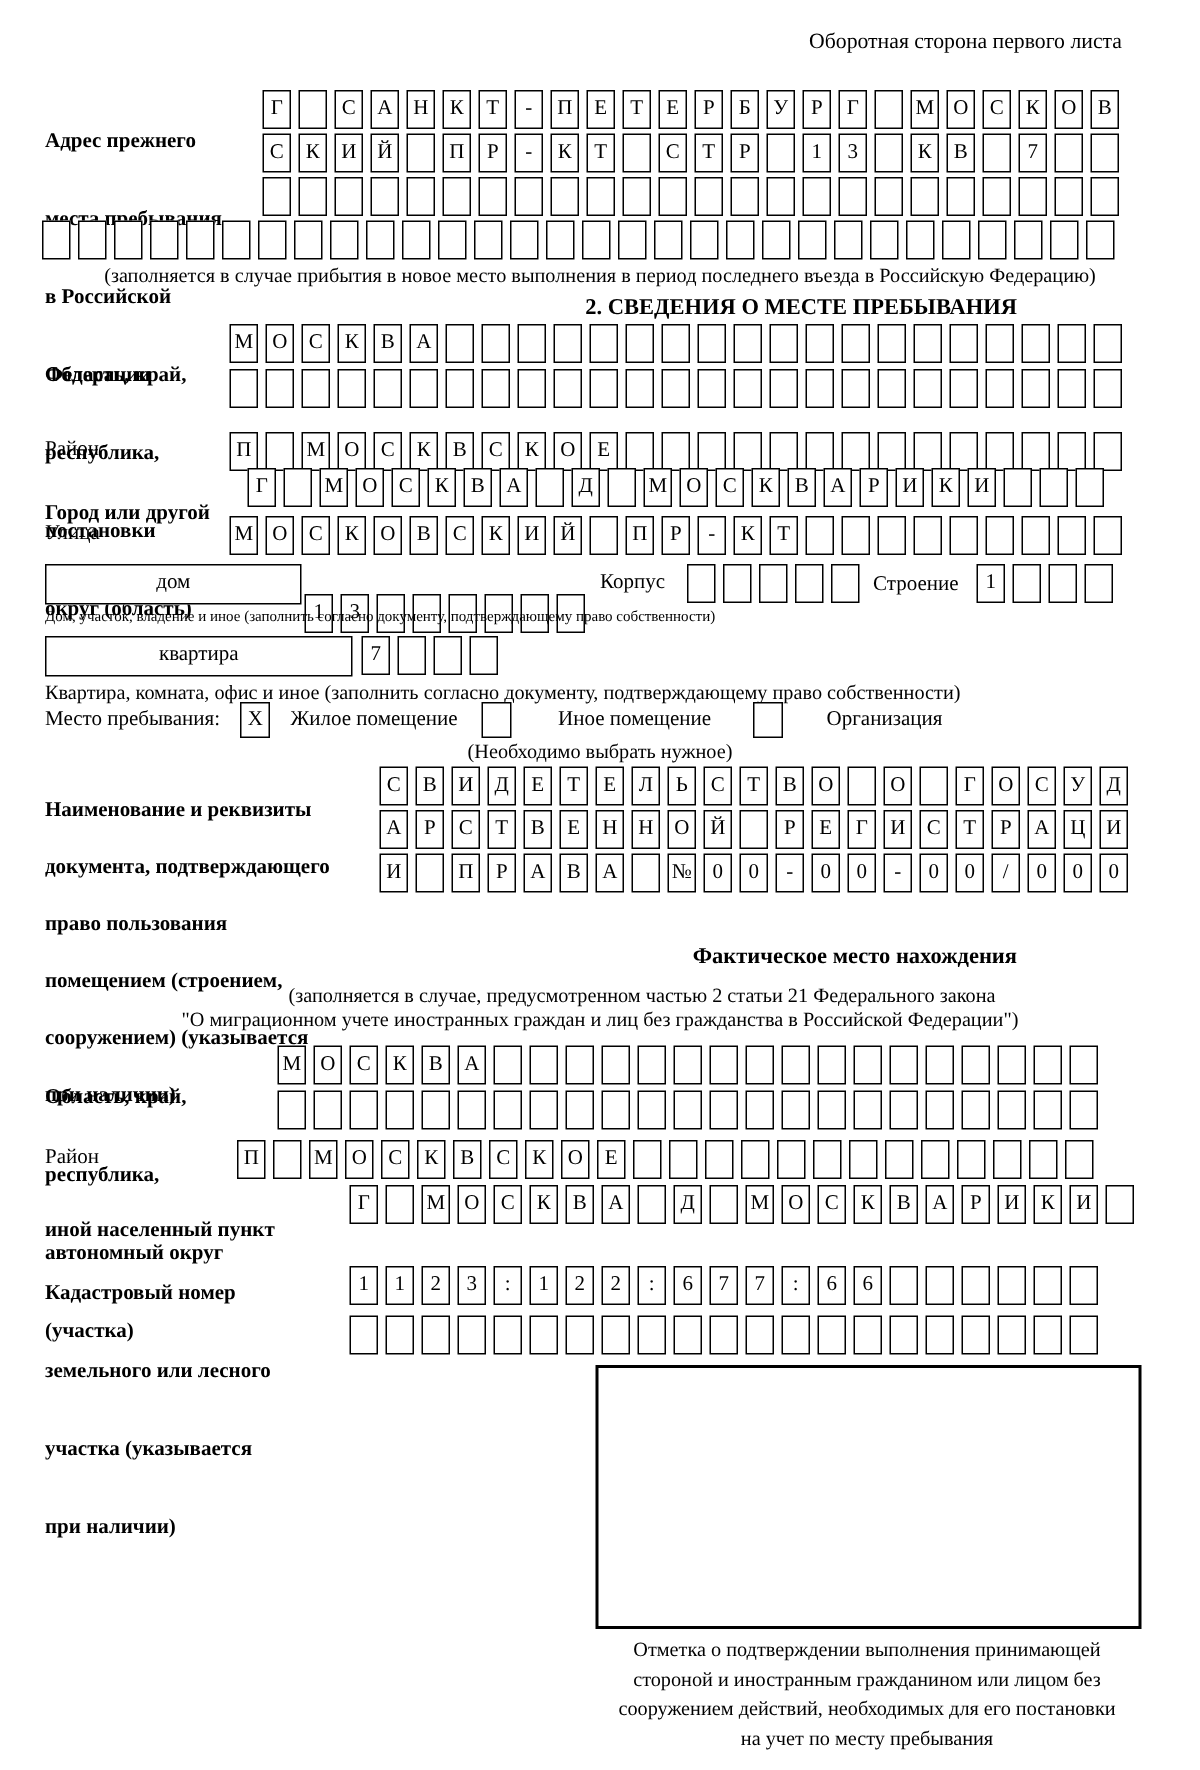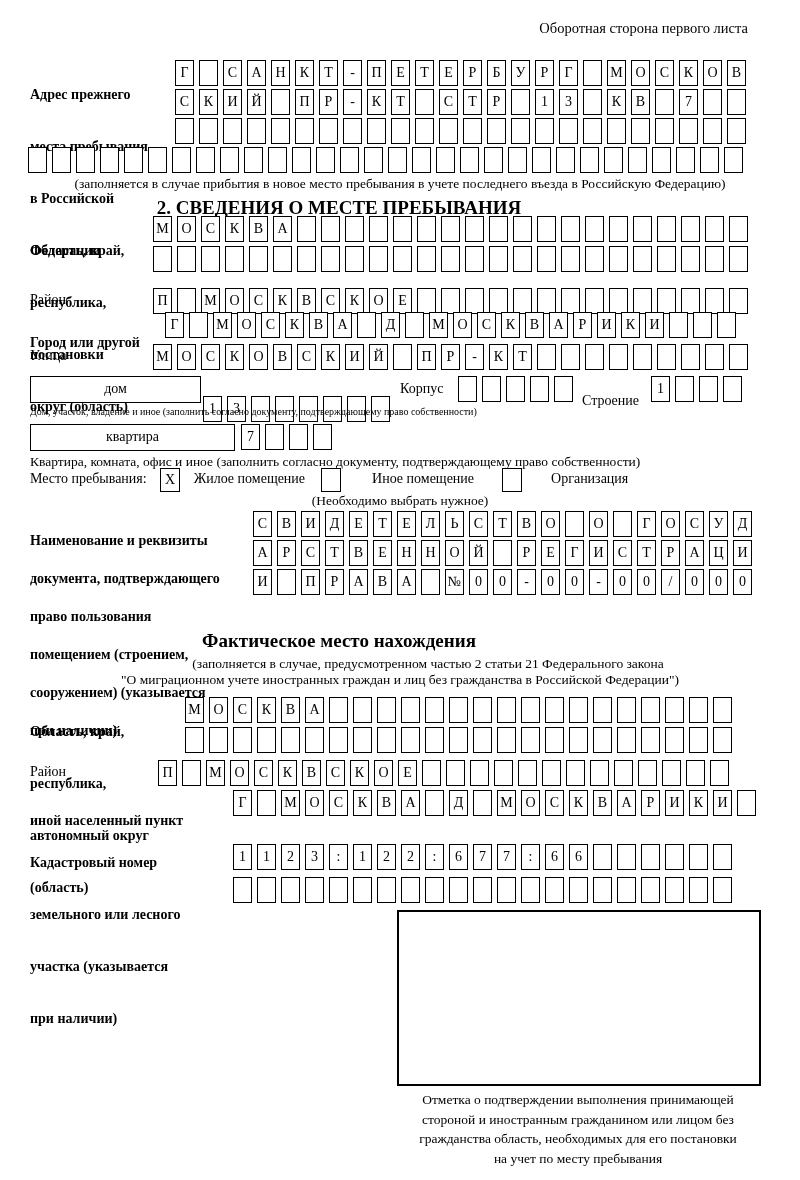--- a/index.html
+++ b/index.html
@@ -4,21 +4,21 @@
 <style>
   html,body{margin:0;padding:0;background:#fff;}
   .page{
     position:relative;width:800px;height:1180px;background:#fff;color:#000;
     font-family:"Liberation Serif","DejaVu Serif",serif;font-size:14px;
     overflow:hidden;
   }
   .abs{position:absolute;}
   .lbl{position:absolute;font-size:14px;line-height:26px;white-space:pre-line;font-weight:bold;}
   .lbl .ln{display:block;}
-  .title{position:absolute;left:0;width:678px;text-align:center;font-weight:bold;font-size:19px;}
+  .title{position:absolute;left:0;width:678px;text-align:right;font-weight:bold;font-size:15px;}
   .centernote{position:absolute;left:0;width:800px;text-align:center;font-size:13.5px;}
   .cells{position:absolute;white-space:nowrap;}
   .cell{
     display:inline-block;box-sizing:border-box;width:19px;height:26px;
     border:1.6px solid #000;margin-right:5px;text-align:center;
     font-size:14px;line-height:23px;vertical-align:top;background:#fff;
   }
   .widebox{
     position:absolute;box-sizing:border-box;border:1.6px solid #000;height:27px;
     text-align:center;font-size:14px;line-height:24px;background:#fff;
@@ -47,21 +47,21 @@
   <div class="lbl" style="left:30px;top:56px;width:150px;">
     <span class="ln">Адрес прежнего</span>
     <span class="ln">места пребывания</span>
     <span class="ln">в Российской</span>
     <span class="ln">Федерации</span>
   </div>
   <div class="cells" style="left:175px;top:60px;"><span class="cell">Г</span><span class="cell"></span><span class="cell">С</span><span class="cell">А</span><span class="cell">Н</span><span class="cell">К</span><span class="cell">Т</span><span class="cell">-</span><span class="cell">П</span><span class="cell">Е</span><span class="cell">Т</span><span class="cell">Е</span><span class="cell">Р</span><span class="cell">Б</span><span class="cell">У</span><span class="cell">Р</span><span class="cell">Г</span><span class="cell"></span><span class="cell">М</span><span class="cell">О</span><span class="cell">С</span><span class="cell">К</span><span class="cell">О</span><span class="cell">В</span></div>
   <div class="cells" style="left:175px;top:89px;"><span class="cell">С</span><span class="cell">К</span><span class="cell">И</span><span class="cell">Й</span><span class="cell"></span><span class="cell">П</span><span class="cell">Р</span><span class="cell">-</span><span class="cell">К</span><span class="cell">Т</span><span class="cell"></span><span class="cell">С</span><span class="cell">Т</span><span class="cell">Р</span><span class="cell"></span><span class="cell">1</span><span class="cell">3</span><span class="cell"></span><span class="cell">К</span><span class="cell">В</span><span class="cell"></span><span class="cell">7</span><span class="cell"></span><span class="cell"></span></div>
   <div class="cells" style="left:175px;top:118px;"><span class="cell"></span><span class="cell"></span><span class="cell"></span><span class="cell"></span><span class="cell"></span><span class="cell"></span><span class="cell"></span><span class="cell"></span><span class="cell"></span><span class="cell"></span><span class="cell"></span><span class="cell"></span><span class="cell"></span><span class="cell"></span><span class="cell"></span><span class="cell"></span><span class="cell"></span><span class="cell"></span><span class="cell"></span><span class="cell"></span><span class="cell"></span><span class="cell"></span><span class="cell"></span><span class="cell"></span></div>
   <div class="cells" style="left:28px;top:147px;"><span class="cell"></span><span class="cell"></span><span class="cell"></span><span class="cell"></span><span class="cell"></span><span class="cell"></span><span class="cell"></span><span class="cell"></span><span class="cell"></span><span class="cell"></span><span class="cell"></span><span class="cell"></span><span class="cell"></span><span class="cell"></span><span class="cell"></span><span class="cell"></span><span class="cell"></span><span class="cell"></span><span class="cell"></span><span class="cell"></span><span class="cell"></span><span class="cell"></span><span class="cell"></span><span class="cell"></span><span class="cell"></span><span class="cell"></span><span class="cell"></span><span class="cell"></span><span class="cell"></span><span class="cell"></span></div>
-  <div class="centernote" style="top:176px;">(заполняется в случае прибытия в новое место пребывания в учете последнего въезда в Российскую Федерацию)</div>
+  <div class="centernote" style="top:176px;">(заполняется в случае прибытия в новое место выполнения в период последнего въезда в Российскую Федерацию)</div>
 
   <div class="title" style="top:197px;">2. СВЕДЕНИЯ О МЕСТЕ ПРЕБЫВАНИЯ</div>
 
   <div class="lbl" style="left:30px;top:212px;width:130px;">
     <span class="ln">Область, край,</span>
     <span class="ln">республика,</span>
     <span class="ln">постановки</span>
     <span class="ln">округ (область)</span>
   </div>
   <div class="cells" style="left:153px;top:216px;"><span class="cell">М</span><span class="cell">О</span><span class="cell">С</span><span class="cell">К</span><span class="cell">В</span><span class="cell">А</span><span class="cell"></span><span class="cell"></span><span class="cell"></span><span class="cell"></span><span class="cell"></span><span class="cell"></span><span class="cell"></span><span class="cell"></span><span class="cell"></span><span class="cell"></span><span class="cell"></span><span class="cell"></span><span class="cell"></span><span class="cell"></span><span class="cell"></span><span class="cell"></span><span class="cell"></span><span class="cell"></span><span class="cell"></span></div>
@@ -76,21 +76,21 @@
   </div>
   <div class="cells" style="left:165px;top:312px;"><span class="cell">Г</span><span class="cell"></span><span class="cell">М</span><span class="cell">О</span><span class="cell">С</span><span class="cell">К</span><span class="cell">В</span><span class="cell">А</span><span class="cell"></span><span class="cell">Д</span><span class="cell"></span><span class="cell">М</span><span class="cell">О</span><span class="cell">С</span><span class="cell">К</span><span class="cell">В</span><span class="cell">А</span><span class="cell">Р</span><span class="cell">И</span><span class="cell">К</span><span class="cell">И</span><span class="cell"></span><span class="cell"></span><span class="cell"></span></div>
 
   <div class="inline-lbl" style="left:30px;top:348px;">Улица</div>
   <div class="cells" style="left:153px;top:344px;"><span class="cell">М</span><span class="cell">О</span><span class="cell">С</span><span class="cell">К</span><span class="cell">О</span><span class="cell">В</span><span class="cell">С</span><span class="cell">К</span><span class="cell">И</span><span class="cell">Й</span><span class="cell"></span><span class="cell">П</span><span class="cell">Р</span><span class="cell">-</span><span class="cell">К</span><span class="cell">Т</span><span class="cell"></span><span class="cell"></span><span class="cell"></span><span class="cell"></span><span class="cell"></span><span class="cell"></span><span class="cell"></span><span class="cell"></span><span class="cell"></span></div>
 
   <div class="widebox" style="left:30px;top:376px;width:171px;">дом</div>
   <div class="cells" style="left:203px;top:396px;"><span class="cell">1</span><span class="cell">3</span><span class="cell"></span><span class="cell"></span><span class="cell"></span><span class="cell"></span><span class="cell"></span><span class="cell"></span></div>
   <div class="inline-lbl" style="left:400px;top:381px;">Корпус</div>
   <div class="cells" style="left:458px;top:376px;"><span class="cell"></span><span class="cell"></span><span class="cell"></span><span class="cell"></span><span class="cell"></span></div>
-  <div class="inline-lbl" style="left:582px;top:393px;">Строение</div>
+  <div class="inline-lbl" style="left:582px;top:382px;">Строение</div>
   <div class="cells" style="left:651px;top:376px;"><span class="cell">1</span><span class="cell"></span><span class="cell"></span><span class="cell"></span></div>
   <div class="inline-lbl" style="left:30px;top:406px;font-size:10px;">Дом, участок, владение и иное (заполнить согласно документу, подтверждающему право собственности)</div>
 
   <div class="widebox" style="left:30px;top:424px;width:205px;">квартира</div>
   <div class="cells" style="left:241px;top:424px;"><span class="cell">7</span><span class="cell"></span><span class="cell"></span><span class="cell"></span></div>
   <div class="inline-lbl" style="left:30px;top:454px;font-size:13.5px;">Квартира, комната, офис и иное (заполнить согласно документу, подтверждающему право собственности)</div>
 
   <div class="stayrow">
     <span class="gap-s">Место пребывания:</span>
     <span class="chk gap-s">X</span>
@@ -115,21 +115,21 @@
   <div class="cells" style="left:253px;top:569px;"><span class="cell">И</span><span class="cell"></span><span class="cell">П</span><span class="cell">Р</span><span class="cell">А</span><span class="cell">В</span><span class="cell">А</span><span class="cell"></span><span class="cell">№</span><span class="cell">0</span><span class="cell">0</span><span class="cell">-</span><span class="cell">0</span><span class="cell">0</span><span class="cell">-</span><span class="cell">0</span><span class="cell">0</span><span class="cell">/</span><span class="cell">0</span><span class="cell">0</span><span class="cell">0</span></div>
 
   <div class="title" style="top:630px;">Фактическое место нахождения</div>
   <div class="centernote" style="top:656px;padding-left:28px;">(заполняется в случае, предусмотренном частью 2 статьи 21 Федерального закона</div>
   <div class="centernote" style="top:672px;">"О миграционном учете иностранных граждан и лиц без гражданства в Российской Федерации")</div>
 
   <div class="lbl" style="left:30px;top:693px;width:150px;">
     <span class="ln">Область, край,</span>
     <span class="ln">республика,</span>
     <span class="ln">автономный округ</span>
-    <span class="ln">(область)</span>
+    <span class="ln">(участка)</span>
   </div>
   <div class="cells" style="left:185px;top:697px;"><span class="cell">М</span><span class="cell">О</span><span class="cell">С</span><span class="cell">К</span><span class="cell">В</span><span class="cell">А</span><span class="cell"></span><span class="cell"></span><span class="cell"></span><span class="cell"></span><span class="cell"></span><span class="cell"></span><span class="cell"></span><span class="cell"></span><span class="cell"></span><span class="cell"></span><span class="cell"></span><span class="cell"></span><span class="cell"></span><span class="cell"></span><span class="cell"></span><span class="cell"></span><span class="cell"></span></div>
   <div class="cells" style="left:185px;top:727px;"><span class="cell"></span><span class="cell"></span><span class="cell"></span><span class="cell"></span><span class="cell"></span><span class="cell"></span><span class="cell"></span><span class="cell"></span><span class="cell"></span><span class="cell"></span><span class="cell"></span><span class="cell"></span><span class="cell"></span><span class="cell"></span><span class="cell"></span><span class="cell"></span><span class="cell"></span><span class="cell"></span><span class="cell"></span><span class="cell"></span><span class="cell"></span><span class="cell"></span><span class="cell"></span></div>
 
   <div class="inline-lbl" style="left:30px;top:764px;">Район</div>
   <div class="cells" style="left:158px;top:760px;"><span class="cell">П</span><span class="cell"></span><span class="cell">М</span><span class="cell">О</span><span class="cell">С</span><span class="cell">К</span><span class="cell">В</span><span class="cell">С</span><span class="cell">К</span><span class="cell">О</span><span class="cell">Е</span><span class="cell"></span><span class="cell"></span><span class="cell"></span><span class="cell"></span><span class="cell"></span><span class="cell"></span><span class="cell"></span><span class="cell"></span><span class="cell"></span><span class="cell"></span><span class="cell"></span><span class="cell"></span><span class="cell"></span></div>
 
   <div class="lbl lh22" style="left:30px;top:788px;width:200px;">
     <span class="ln">иной населенный пункт</span>
   </div>
@@ -141,17 +141,17 @@
     <span class="ln">участка (указывается</span>
     <span class="ln">при наличии)</span>
   </div>
   <div class="cells" style="left:233px;top:844px;"><span class="cell">1</span><span class="cell">1</span><span class="cell">2</span><span class="cell">3</span><span class="cell">:</span><span class="cell">1</span><span class="cell">2</span><span class="cell">2</span><span class="cell">:</span><span class="cell">6</span><span class="cell">7</span><span class="cell">7</span><span class="cell">:</span><span class="cell">6</span><span class="cell">6</span><span class="cell"></span><span class="cell"></span><span class="cell"></span><span class="cell"></span><span class="cell"></span><span class="cell"></span></div>
   <div class="cells" style="left:233px;top:877px;"><span class="cell"></span><span class="cell"></span><span class="cell"></span><span class="cell"></span><span class="cell"></span><span class="cell"></span><span class="cell"></span><span class="cell"></span><span class="cell"></span><span class="cell"></span><span class="cell"></span><span class="cell"></span><span class="cell"></span><span class="cell"></span><span class="cell"></span><span class="cell"></span><span class="cell"></span><span class="cell"></span><span class="cell"></span><span class="cell"></span><span class="cell"></span></div>
 
   <div class="stamp" style="left:397px;top:910px;width:360px;height:172px;"></div>
   <div class="stampcap" style="left:382px;top:1090px;width:392px;">
     <span class="ln" style="display:block;">Отметка о подтверждении выполнения принимающей</span>
     <span class="ln" style="display:block;">стороной и иностранным гражданином или лицом без</span>
-    <span class="ln" style="display:block;">гражданства область, необходимых для его постановки</span>
+    <span class="ln" style="display:block;">сооружением действий, необходимых для его постановки</span>
     <span class="ln" style="display:block;">на учет по месту пребывания</span>
   </div>
 
 </div>
 
 </body></html>

